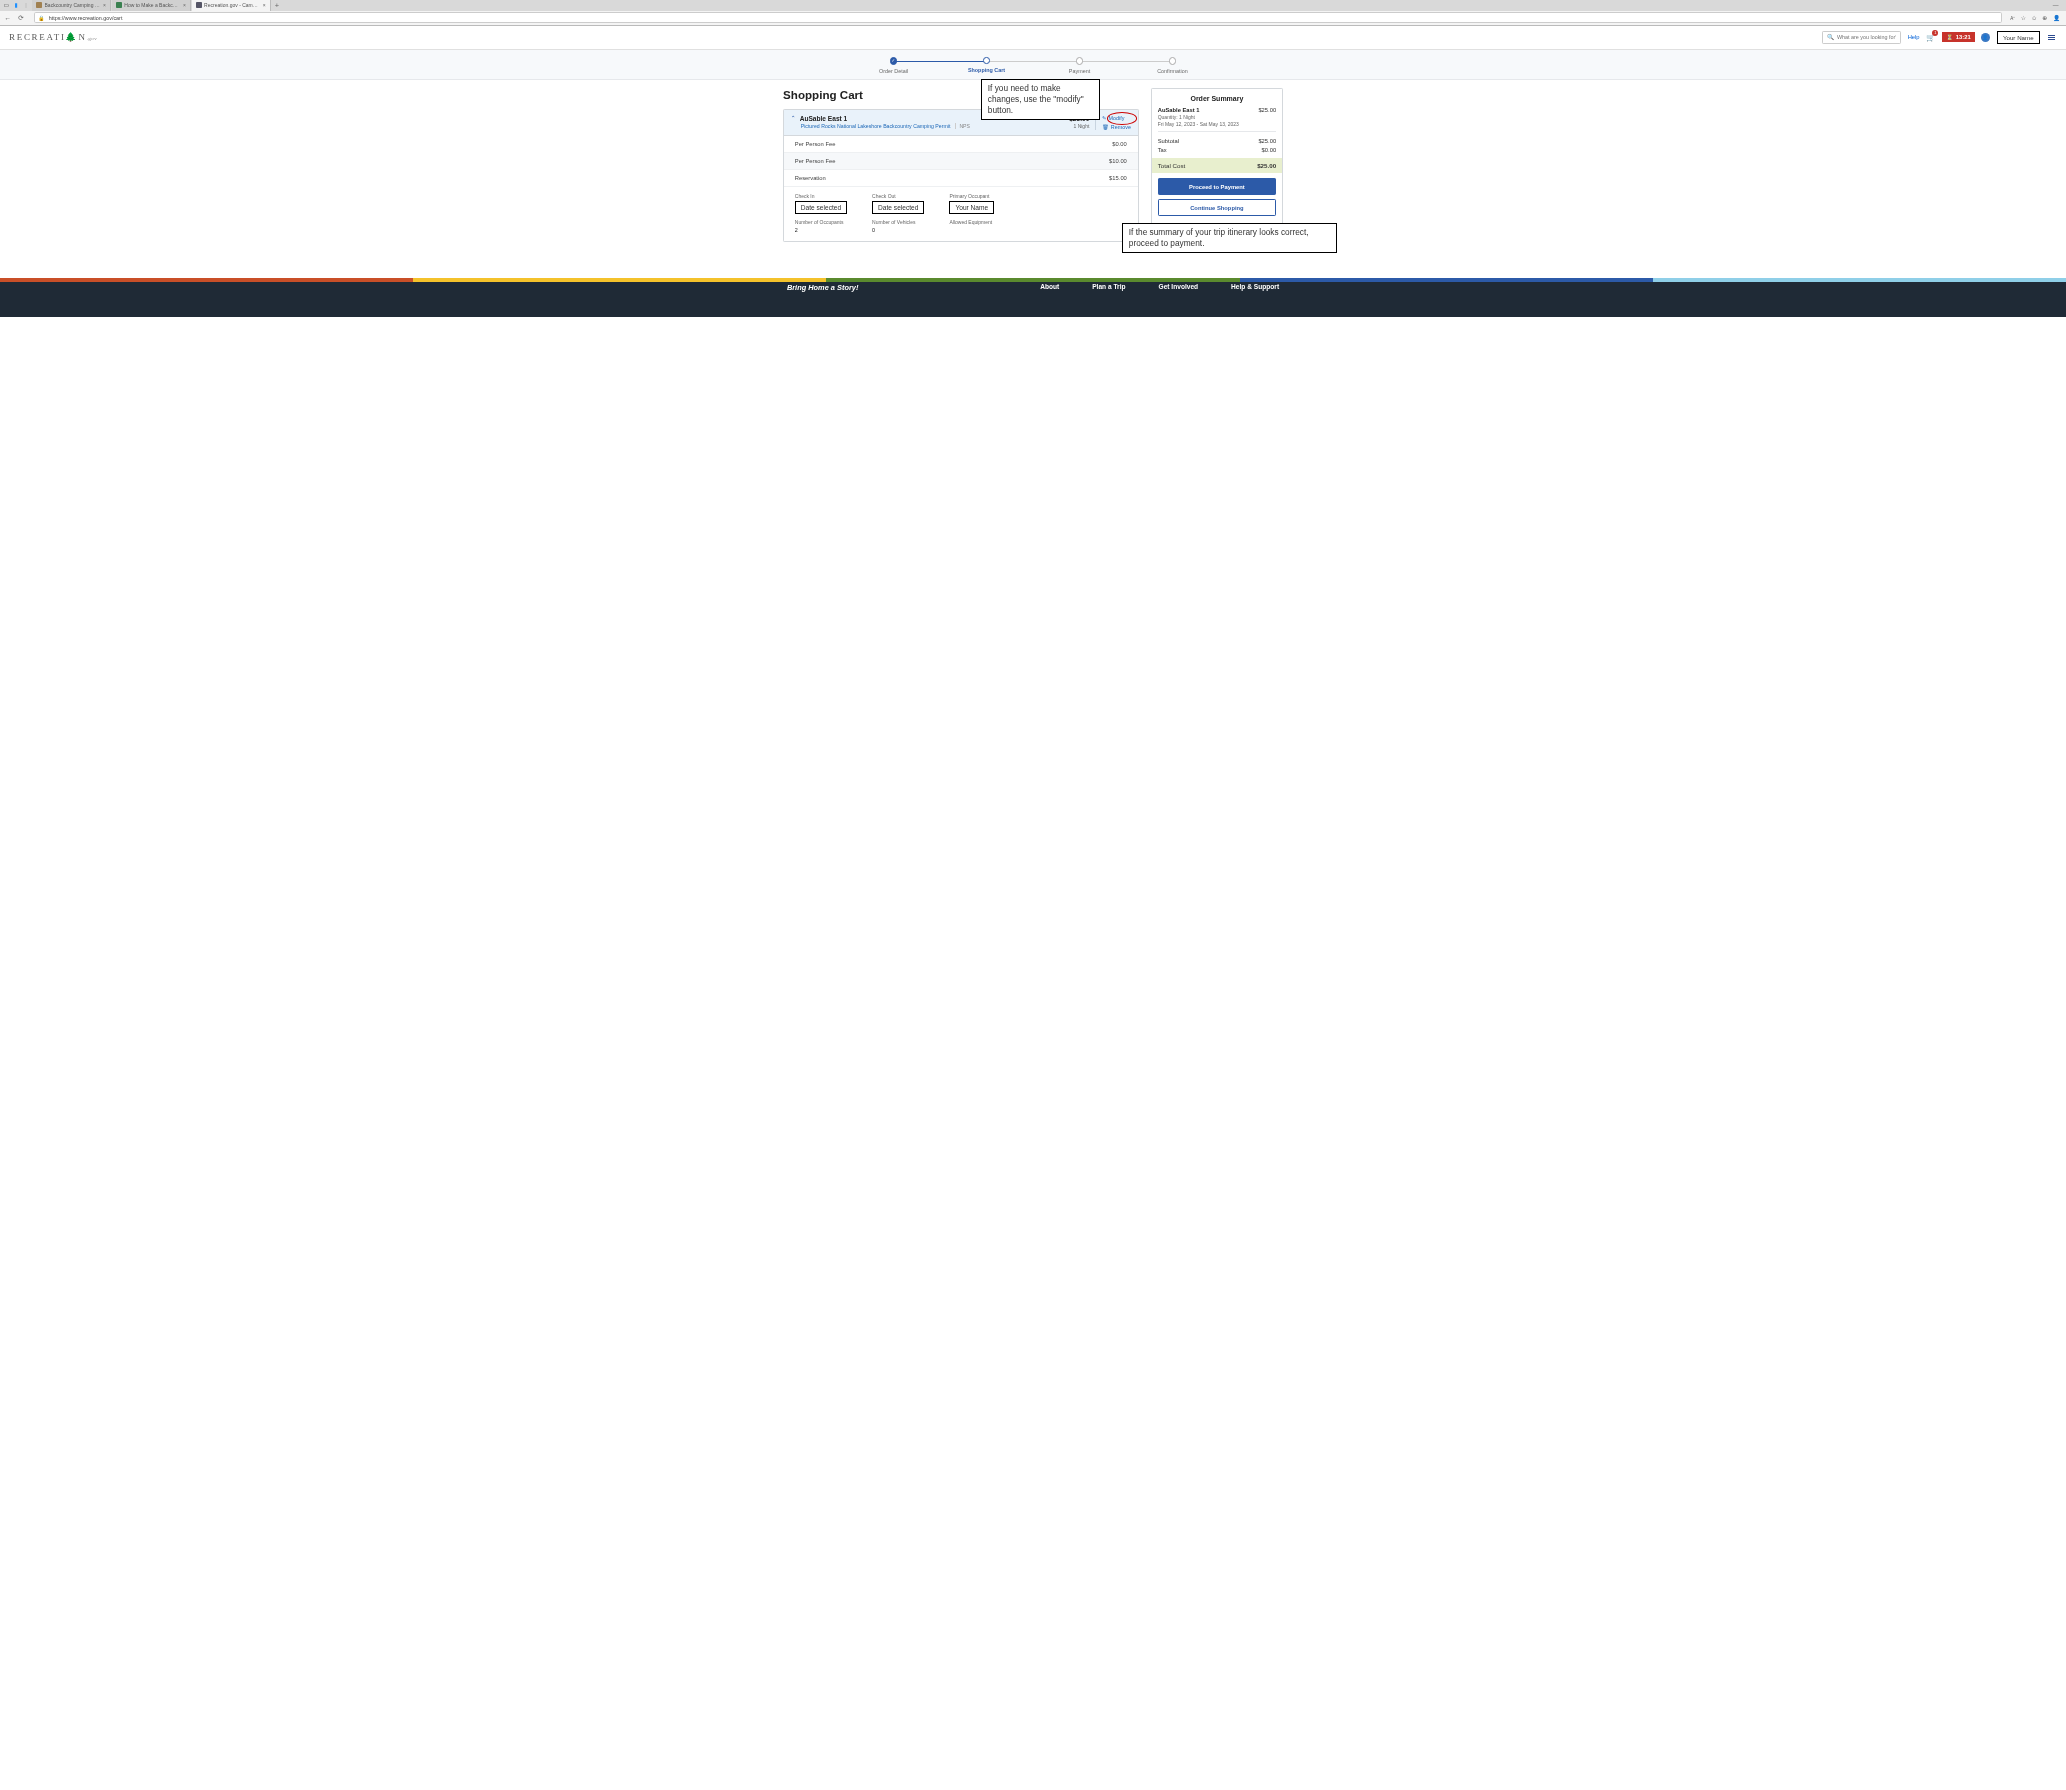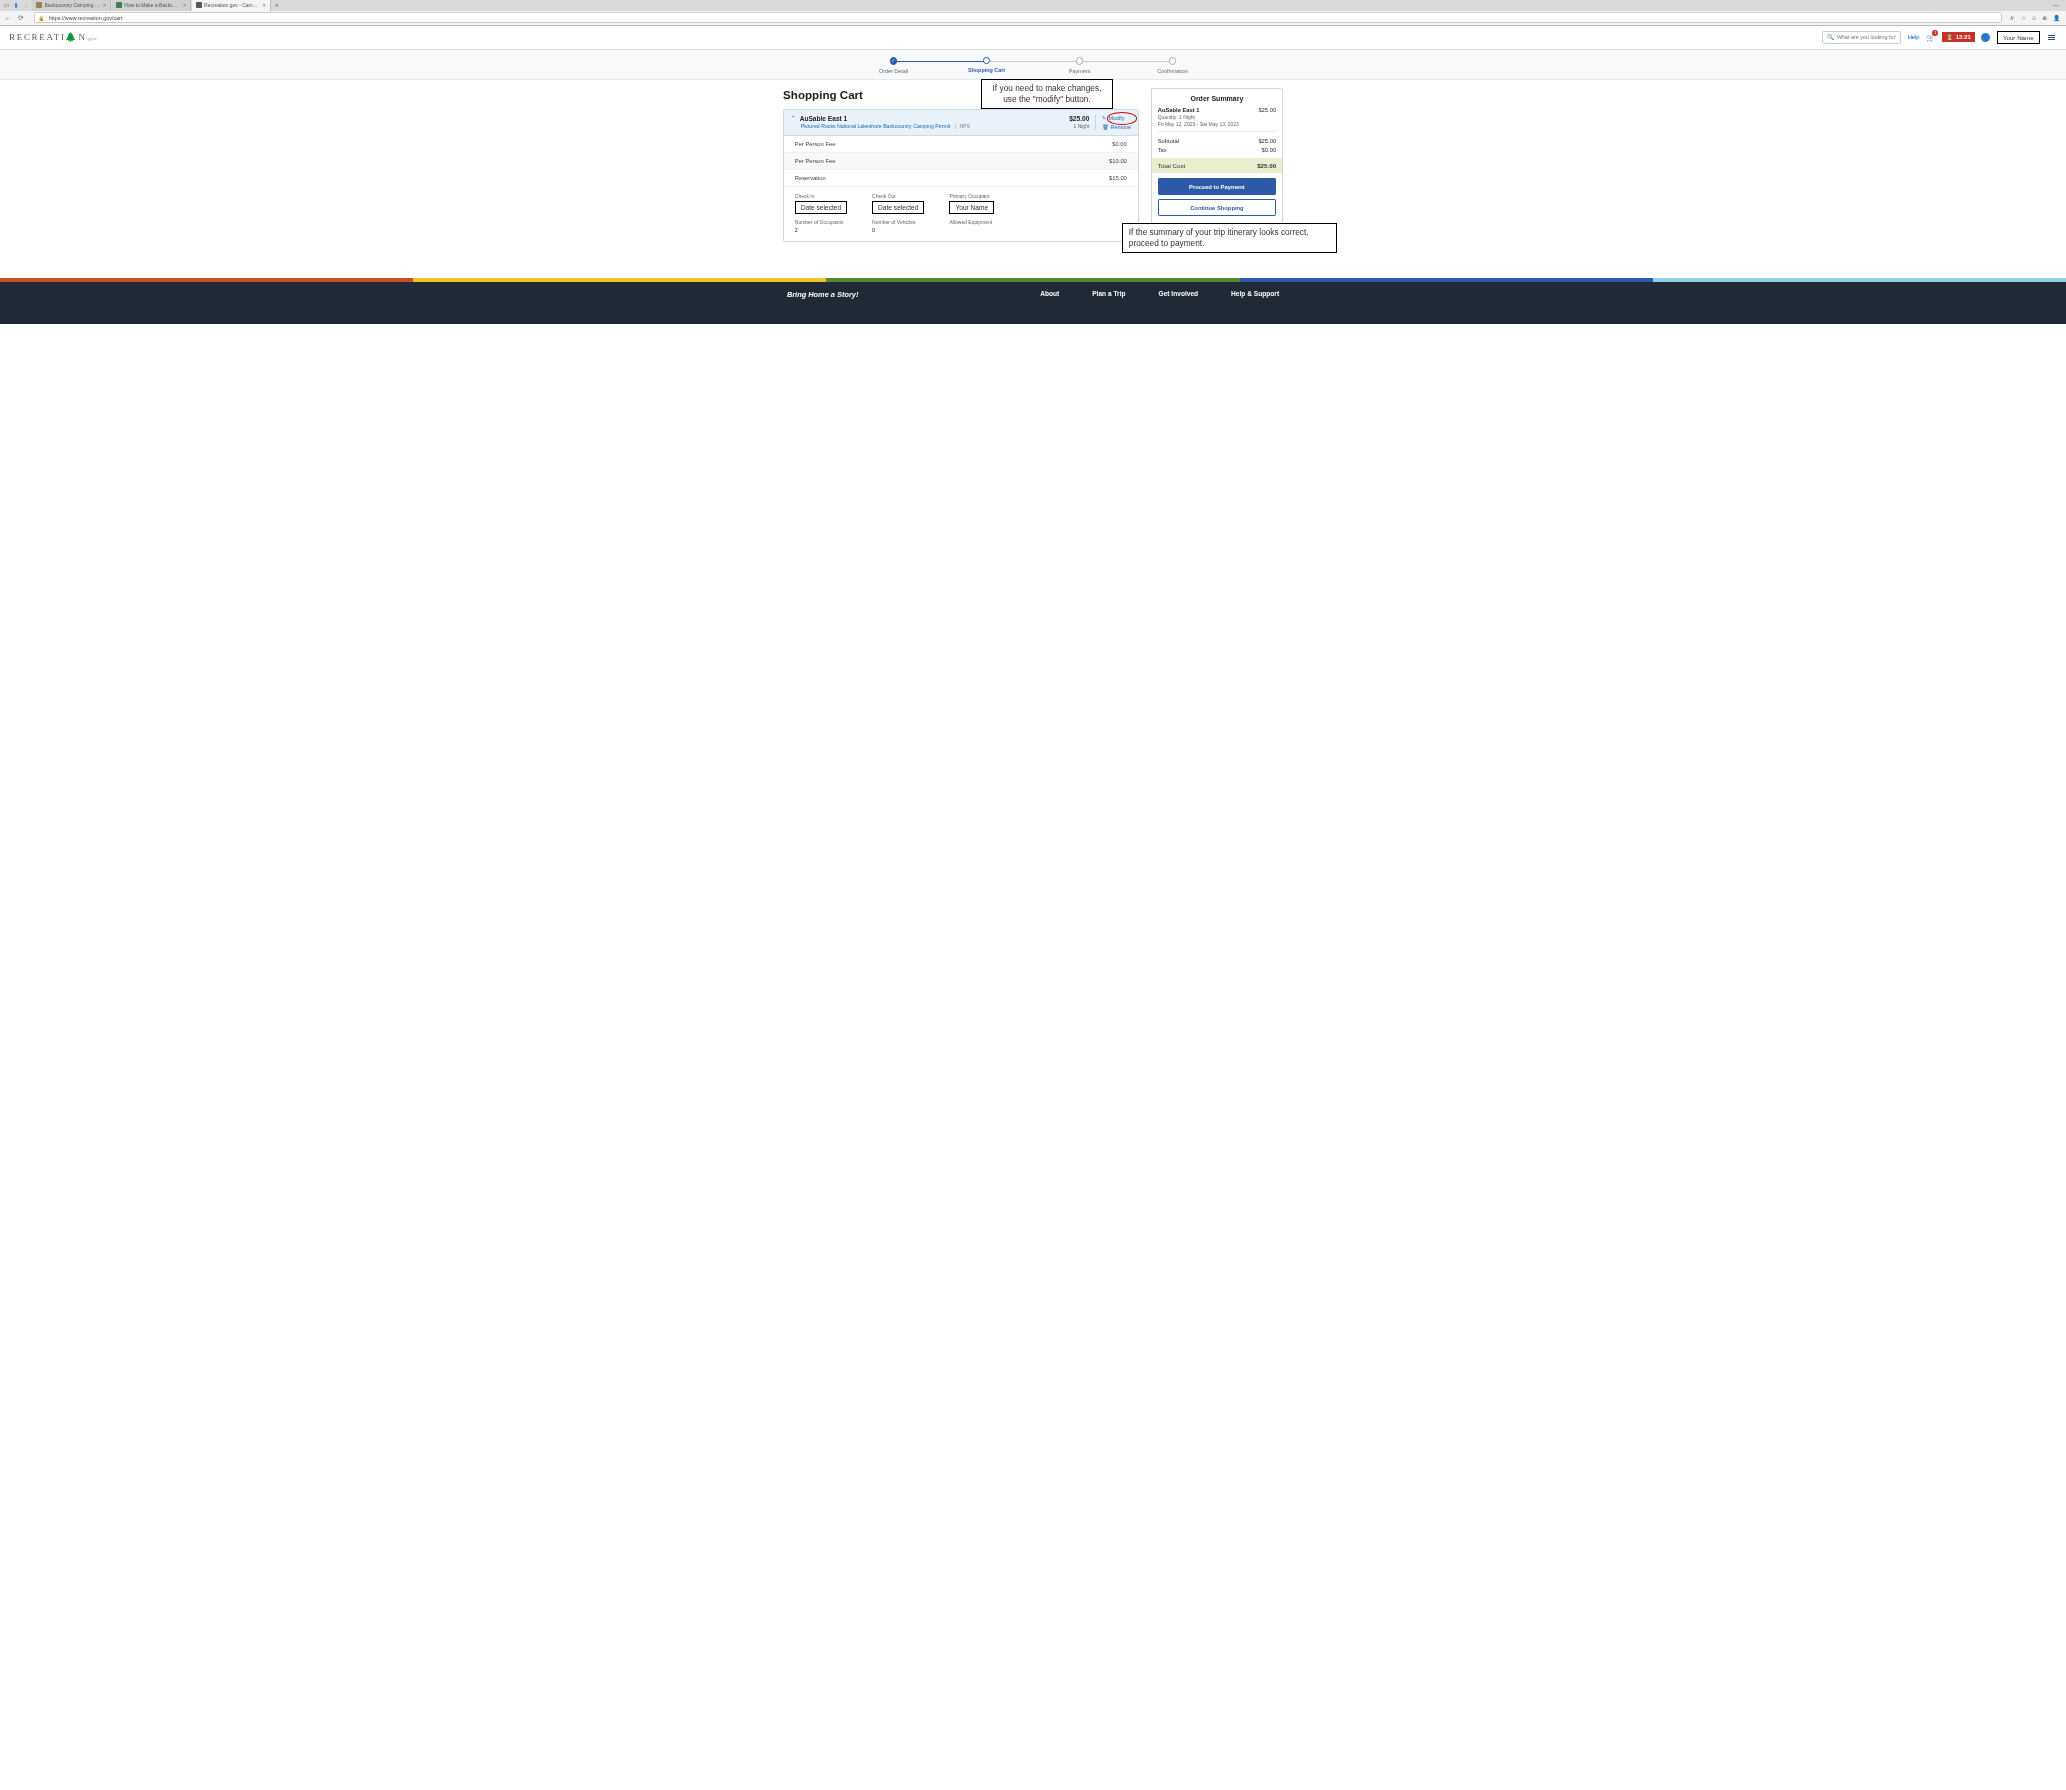--- a/index.html
+++ b/index.html
@@ -99,21 +99,21 @@
 .sum-item .meta { font-size: 5px; color: #666; margin-top: 0.8px; }
 .sum-row { display: flex; justify-content: space-between; font-size: 5.8px; padding: 1.7px 0; color:#333; }
 .total-row { background: #e8efce; margin: 3.3px -5.8px 5px; padding: 4.1px 5.8px; display: flex; justify-content: space-between; font-size: 6.2px; color:#333; }
 .btn { display: block; width: calc(100% - 0px); text-align: center; padding: 4.5px 0; font-size: 5.8px; font-weight: 600; border-radius: 1.2px; cursor: pointer; margin-bottom: 4.1px; }
 .btn-primary { background: #2c5aa8; color: #fff; border: 0.4px solid #2c5aa8; }
 .btn-secondary { background: #fff; color: #2c5aa8; border: 0.4px solid #2c5aa8; }
 
 
 .color-stripe { display: flex; height: 4.1px; }
 .color-stripe div { flex: 1; }
-.footer { background: #1f2a36; color: #fff; padding: 8px 0 25px; }
+.footer { background: #1f2a36; color: #fff; padding: 1px 0 25px; }
 .footer-inner { max-width: 517px; margin: 0 auto; display: flex; padding: 0 12.4px; }
 .footer .tagline { font-size: 7.4px; font-weight: bold; font-style: italic; }
 .footer .links { margin-left: auto; display: flex; gap: 33px; font-size: 6.6px; font-weight: bold; }
 </style>
 </head>
 <body>
 
 <div class="browser-chrome">
   <div class="tab-strip">
     <span class="sys-icon">▭</span>
@@ -205,21 +205,21 @@
     </div>
     <div class="step">
       <div class="node"></div>
       <div class="label">Confirmation</div>
     </div>
   </div>
 </div>
 
 <div class="main-wrap">
 
-  <div class="callout" style="top: -0.8px; left: 202px; width: 132px; text-align: center;">If you need to make changes, use the "modify" button.</div>
+  <div class="callout" style="top: -0.8px; left: 202px; width: 119px;">If you need to make changes, use the "modify" button.</div>
 
   <div class="callout" style="top: 143px; left: 343px; width: 215px;">If the summary of your trip itinerary looks correct, proceed to payment.</div>
 
   <div class="content-row">
     <div class="cart-col">
       <h1 class="page-title">Shopping Cart</h1>
 
       <div class="cart-card">
         <div class="cart-head">
           <div class="left">

